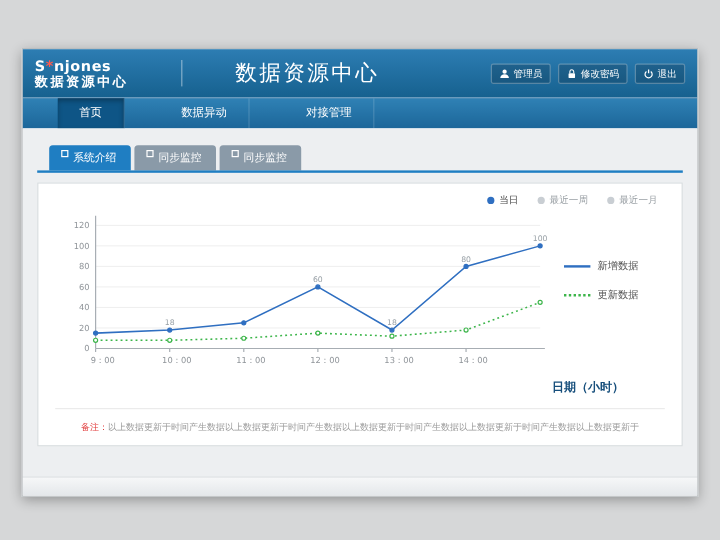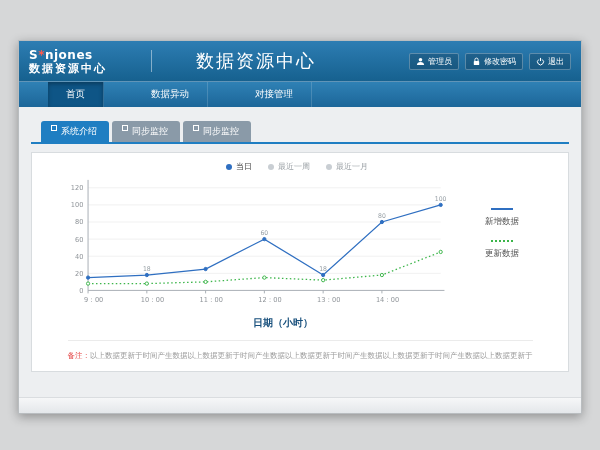--- a/index.html
+++ b/index.html
@@ -49,33 +49,33 @@
   .tab {
     display:flex; align-items:flex-start; gap:4px; font-size:9px; color:#fff;
     padding:4px 12px 4px 10px; border-radius:3px 3px 0 0; background:#8a9aa8; cursor:pointer;
   }
   .tab.active { background:#1f7ec2; }
   .tab-icon { width:6px; height:6px; border:1px solid #fff; display:inline-block; }
   .tab-underline { height:2px; background:#1f7ec2; }
   
   .panel {
     background:#fff; border:1px solid #d8dcdf; margin-top:8px;
-    padding:8px 24px 10px; display:flex; flex-direction:column;align-items:center;
+    padding:8px 14px 10px; display:flex; flex-direction:column;
   }
   .range-legend { display:flex; justify-content:flex-end; gap:16px; font-size:8px; color:#9aa0a5; padding-right:6px; }
   .range-item { display:flex; align-items:center; gap:4px; cursor:pointer; }
   .dot { width:6px; height:6px; border-radius:50%; background:#c9ced3; }
   .range-item.active .dot { background:#2f6fc1; }
   .range-item.active { color:#444; }
   .y-title { font-size:8.5px; font-weight:bold; color:#174f7c; margin:4px 0 0 12px; }
   .chart-row { display:flex; align-items:center; }
   .chart-wrap { flex:1; min-width:0; }
   svg.chart { display:block; width:100%; height:150px; }
   .side-legend { width:92px; display:flex; flex-direction:column; gap:12px; padding:0 0 26px 8px; }
-  .legend-item { display:flex; align-items:center; gap:6px; font-size:8.5px; color:#555; cursor:pointer;flex-direction:column; }
+  .legend-item { display:flex; align-items:center; gap:6px; font-size:8.5px; color:#555; cursor:pointer; }
   .sample { width:22px; height:0; border-top:2px solid #2f6fc1; }
   .sample.dotted { border-top-style:dotted; border-top-color:#3cb54a; }
   .x-title { font-size:10px; font-weight:bold; color:#174f7c; text-align:right; padding-right:34px; margin-top:-6px; }
   .note {
     border-top:1px solid #ebebeb; margin-top:10px; padding-top:9px;
     font-size:7.5px; color:#9a9a9a; text-align:center; line-height:1.5;
   }
   .note-prefix { color:#e23b3b; }
   
   .footer { flex:0 0 16px; background:linear-gradient(#f6f7f8,#e4e7ea); border-top:1px solid #dadde0; }

